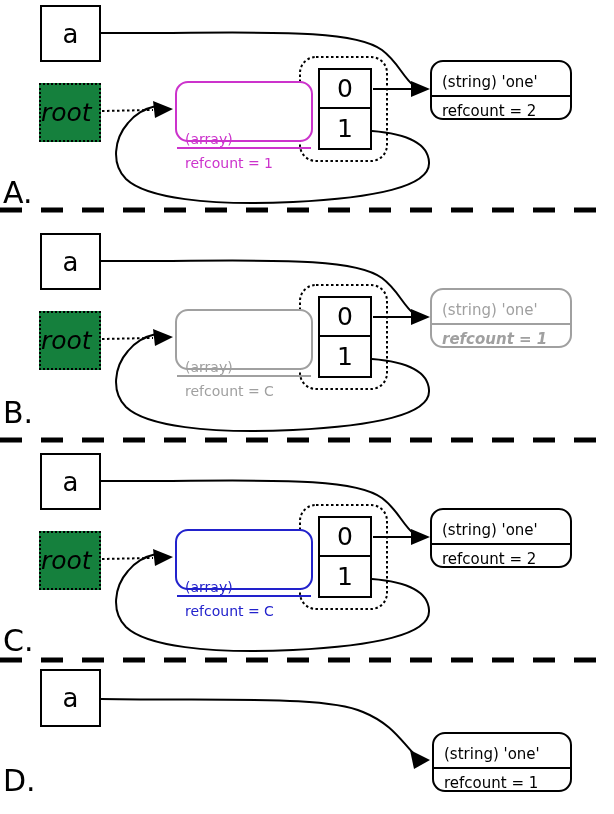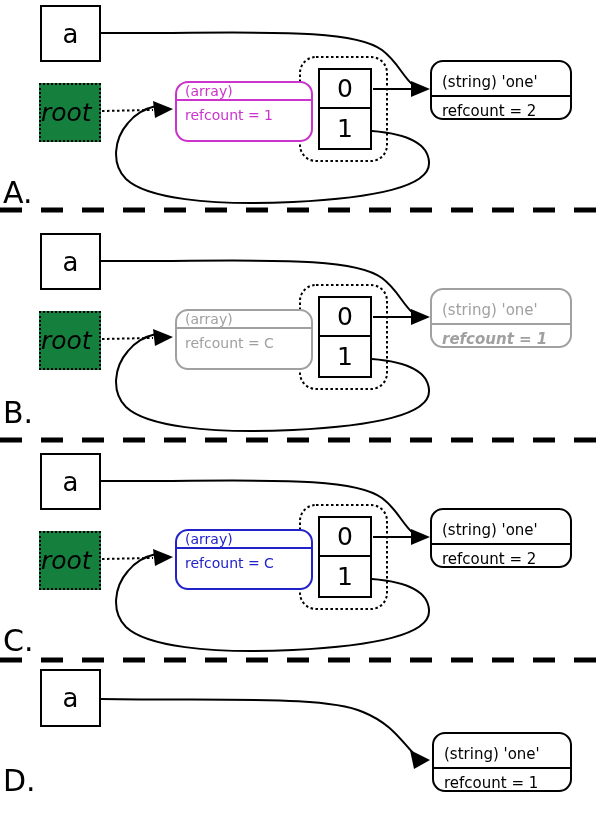--- a/index.html
+++ b/index.html
@@ -15,21 +15,21 @@
   .rootbox { border:2px dotted #000; background:#15803d; display:flex; align-items:center; justify-content:flex-start;
              font-size:25px; font-style:italic; }
   .cells { border:2px solid #000; background:#fff; }
   .cell { height:39px; display:flex; align-items:center; justify-content:center; font-size:25px; }
   .cell-top { border-bottom:2px solid #000; }
 
   .record { border:2px solid var(--accent,#000); color:var(--accent,#000); background:#fff; border-radius:13px; }
   .record .row { display:flex; align-items:center; white-space:nowrap; overflow:hidden; }
   .arr { font-size:14px; }
   .arr .row { height:28px; padding:0 8px; }
-  .arr .row1 { height:18px; border-bottom:2px solid var(--accent,#000); }
+  .arr .row1 { height:18px; border-bottom:2px solid var(--accent,#000);margin-top:48px; }
   .str { font-size:15px; }
   .str .row { height:28px; padding:0 10px; }
   .str .row1 { border-bottom:2px solid var(--accent,#000);margin-top:7px; }
   .emph { font-weight:bold; font-style:italic; }
 
   .plabel { font-size:30px; line-height:1; }
 
   
   .ln { fill:none; stroke:#000; stroke-width:2; }
   .dln { fill:none; stroke:#000; stroke-width:2; stroke-dasharray:2.5 2.5; }

